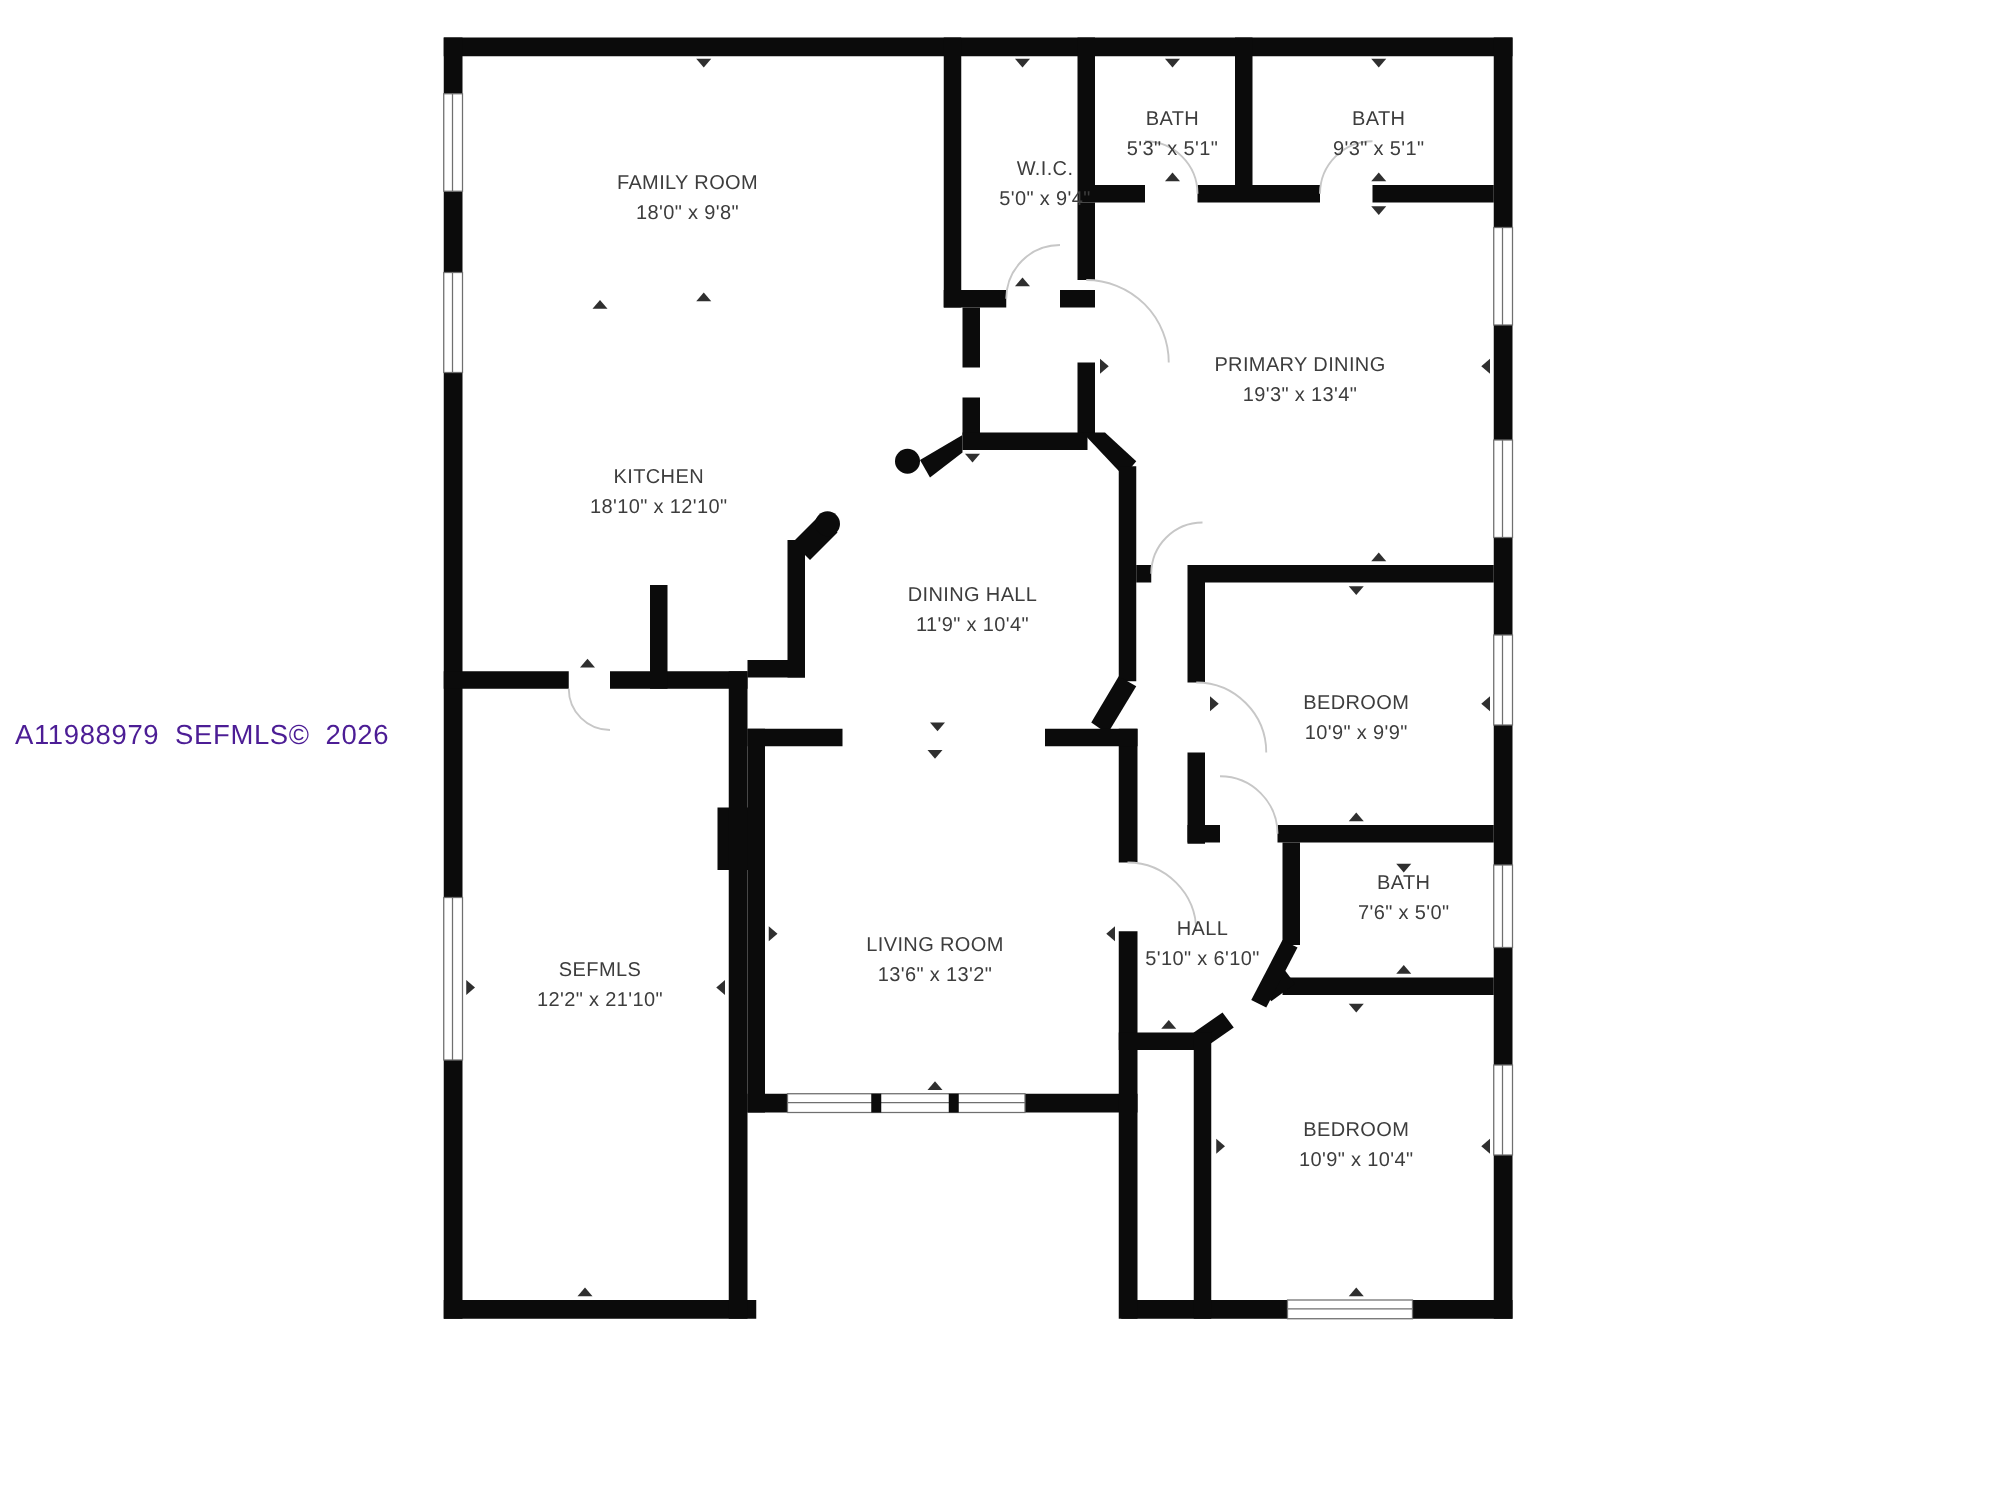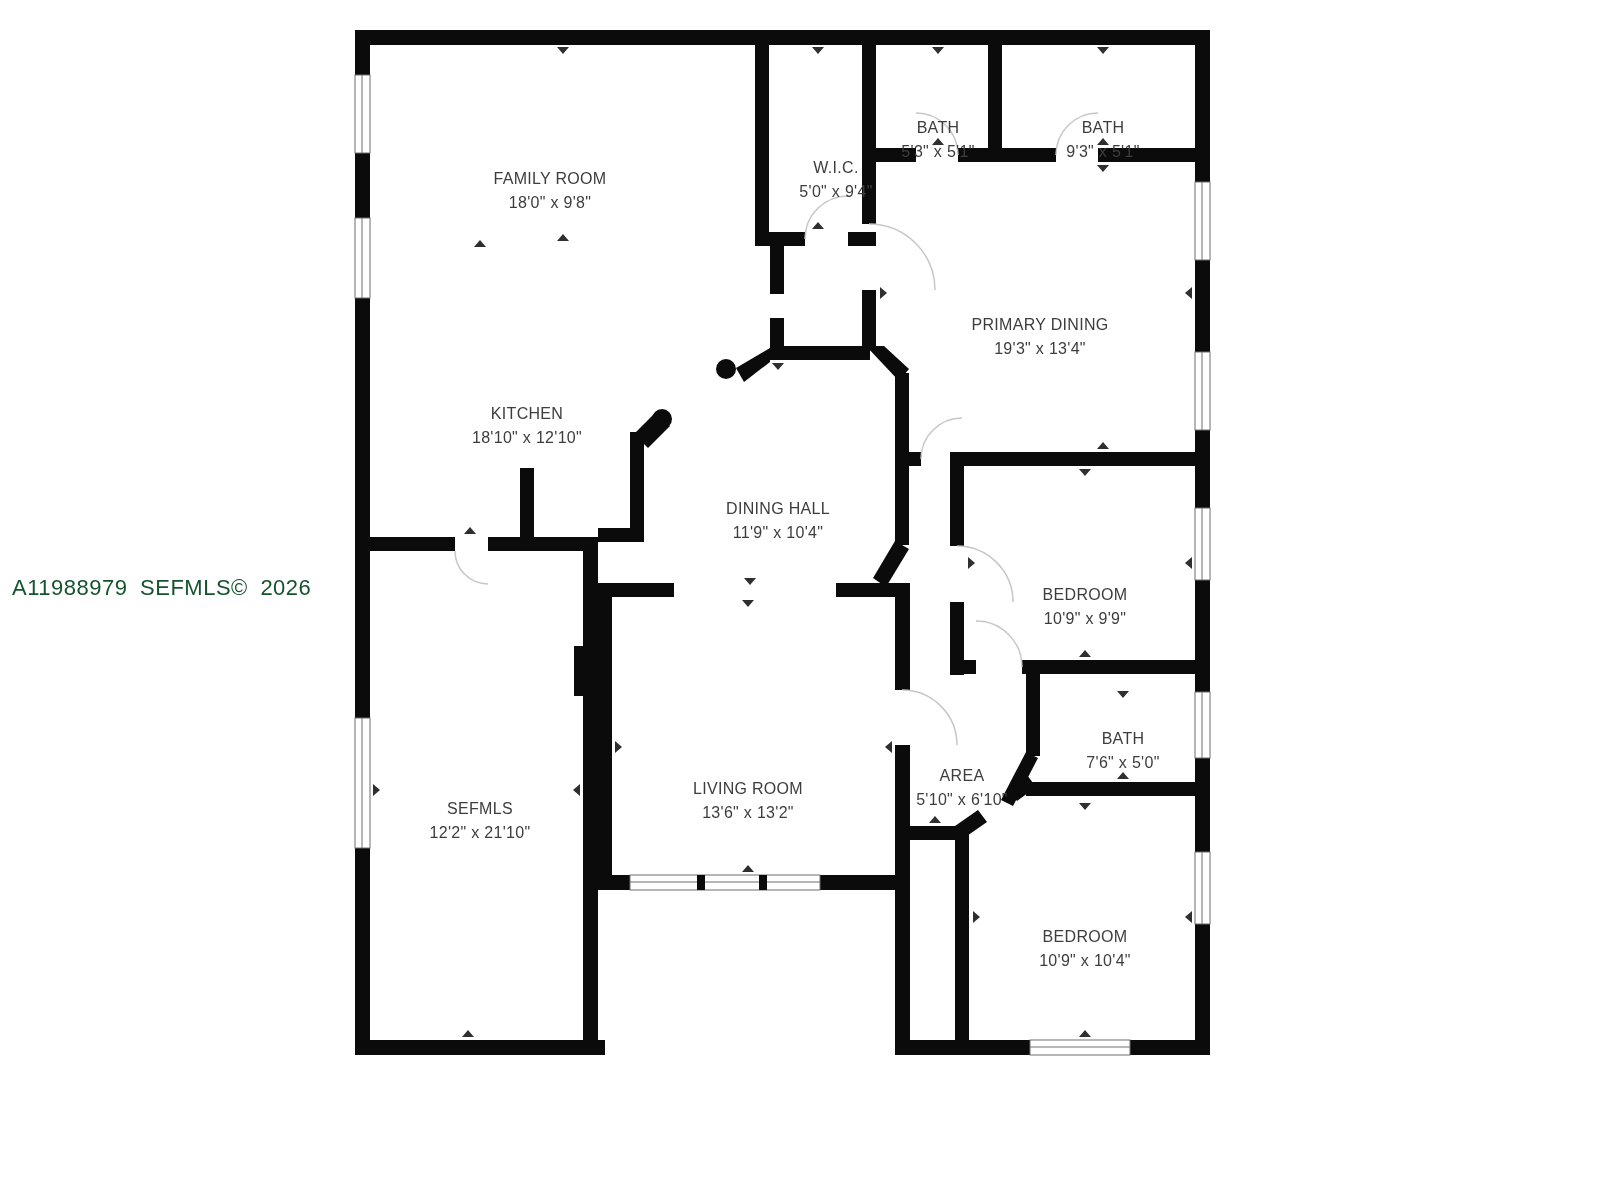--- a/index.html
+++ b/index.html
@@ -4,27 +4,27 @@
 <style>
   html,body{margin:0;padding:0;background:#ffffff;}
   #canvas{
     position:relative;width:1600px;height:1200px;background:#ffffff;overflow:hidden;
     font-family:"Liberation Sans", sans-serif;
   }
   #plan-svg{position:absolute;left:0;top:0;}
   .room-label{
     position:absolute;transform:translate(-50%,-50%);
     text-align:center;white-space:nowrap;color:#3d3d3d;
-    font-size:16px;line-height:24px;letter-spacing:.3px;margin-top:32px;
+    font-size:16px;line-height:24px;letter-spacing:.3px;
   }
   .room-name{display:block;}
   .room-dims{display:block;}
   .watermark{
     position:absolute;left:12px;top:575px;
-    font-size:22px;color:#14532d;letter-spacing:.5px;word-spacing:6px;
+    font-size:22px;color:#4c1d95;letter-spacing:.5px;word-spacing:6px;
   }
   .wall{fill:#0b0b0b;}
   .winf{fill:#ffffff;stroke:#6f6f6f;stroke-width:1;}
   .winl{stroke:#6f6f6f;stroke-width:1;}
   .arc{stroke:#c7c7c7;stroke-width:1.5;fill:none;}
   .tick{fill:#2f2f2f;}
 </style>
 </head>
 <body>
 
@@ -197,21 +197,21 @@
   </div>
   <div class="room-label" style="left:1085px;top:575px">
     <span class="room-name">BEDROOM</span>
     <span class="room-dims">10'9" x 9'9"</span>
   </div>
   <div class="room-label" style="left:1123px;top:719px">
     <span class="room-name">BATH</span>
     <span class="room-dims">7'6" x 5'0"</span>
   </div>
   <div class="room-label" style="left:962px;top:756px">
-    <span class="room-name">AREA</span>
+    <span class="room-name">HALL</span>
     <span class="room-dims">5'10" x 6'10"</span>
   </div>
   <div class="room-label" style="left:748px;top:769px">
     <span class="room-name">LIVING ROOM</span>
     <span class="room-dims">13'6" x 13'2"</span>
   </div>
   <div class="room-label" style="left:480px;top:789px">
     <span class="room-name">SEFMLS</span>
     <span class="room-dims">12'2" x 21'10"</span>
   </div>

